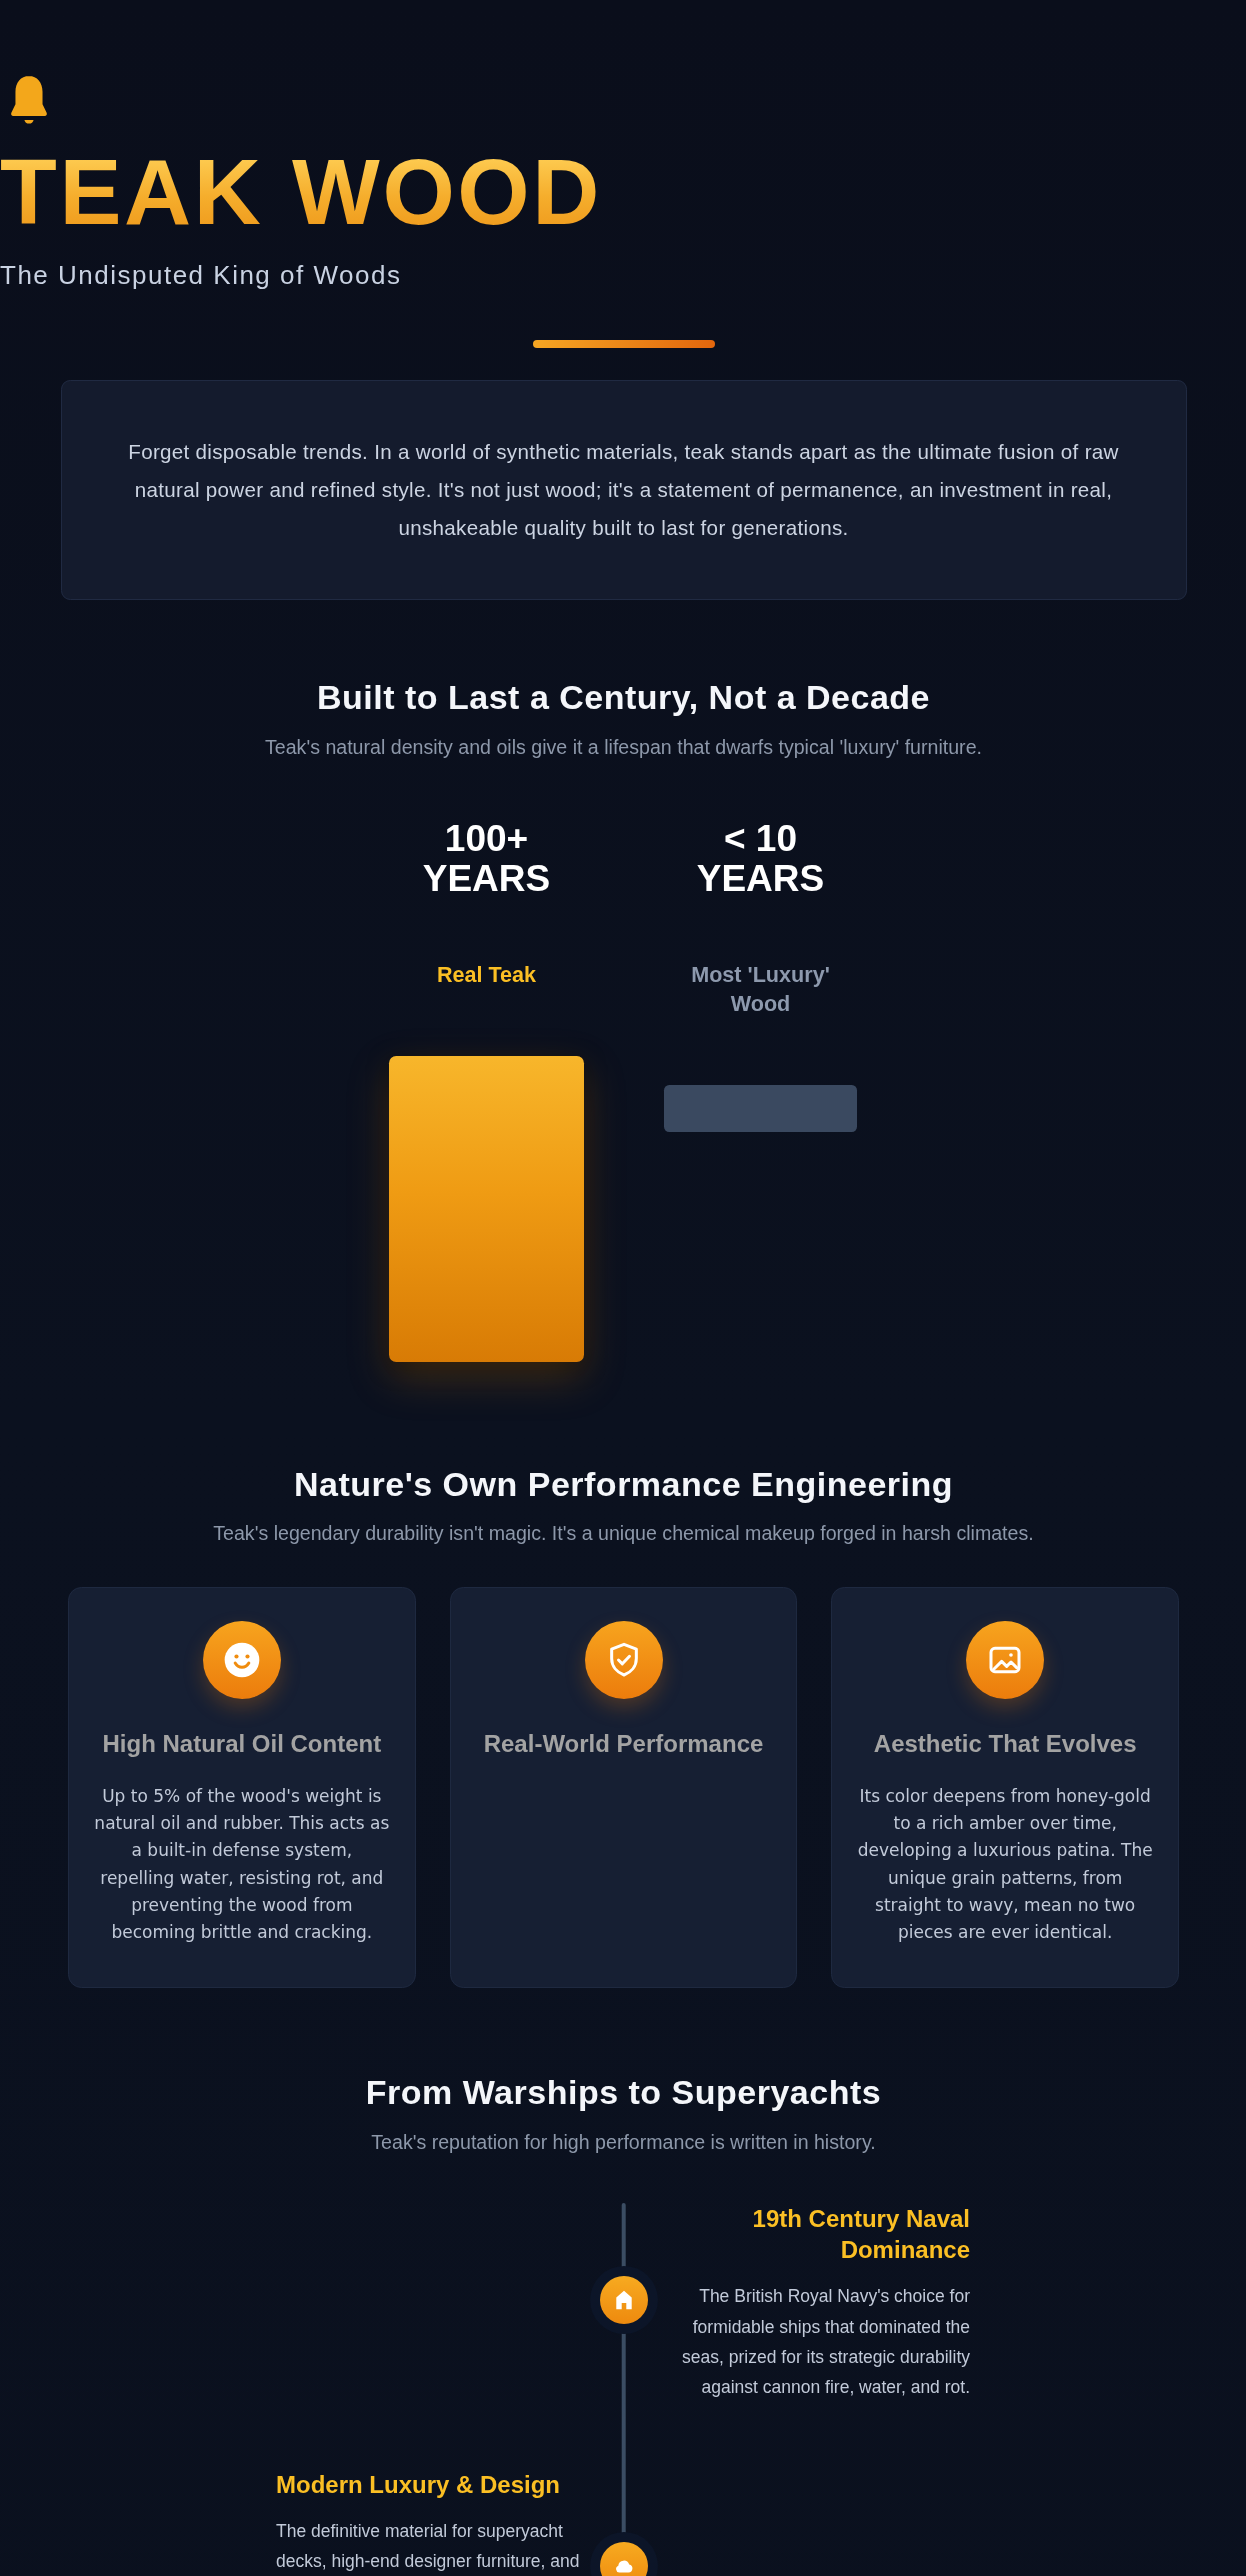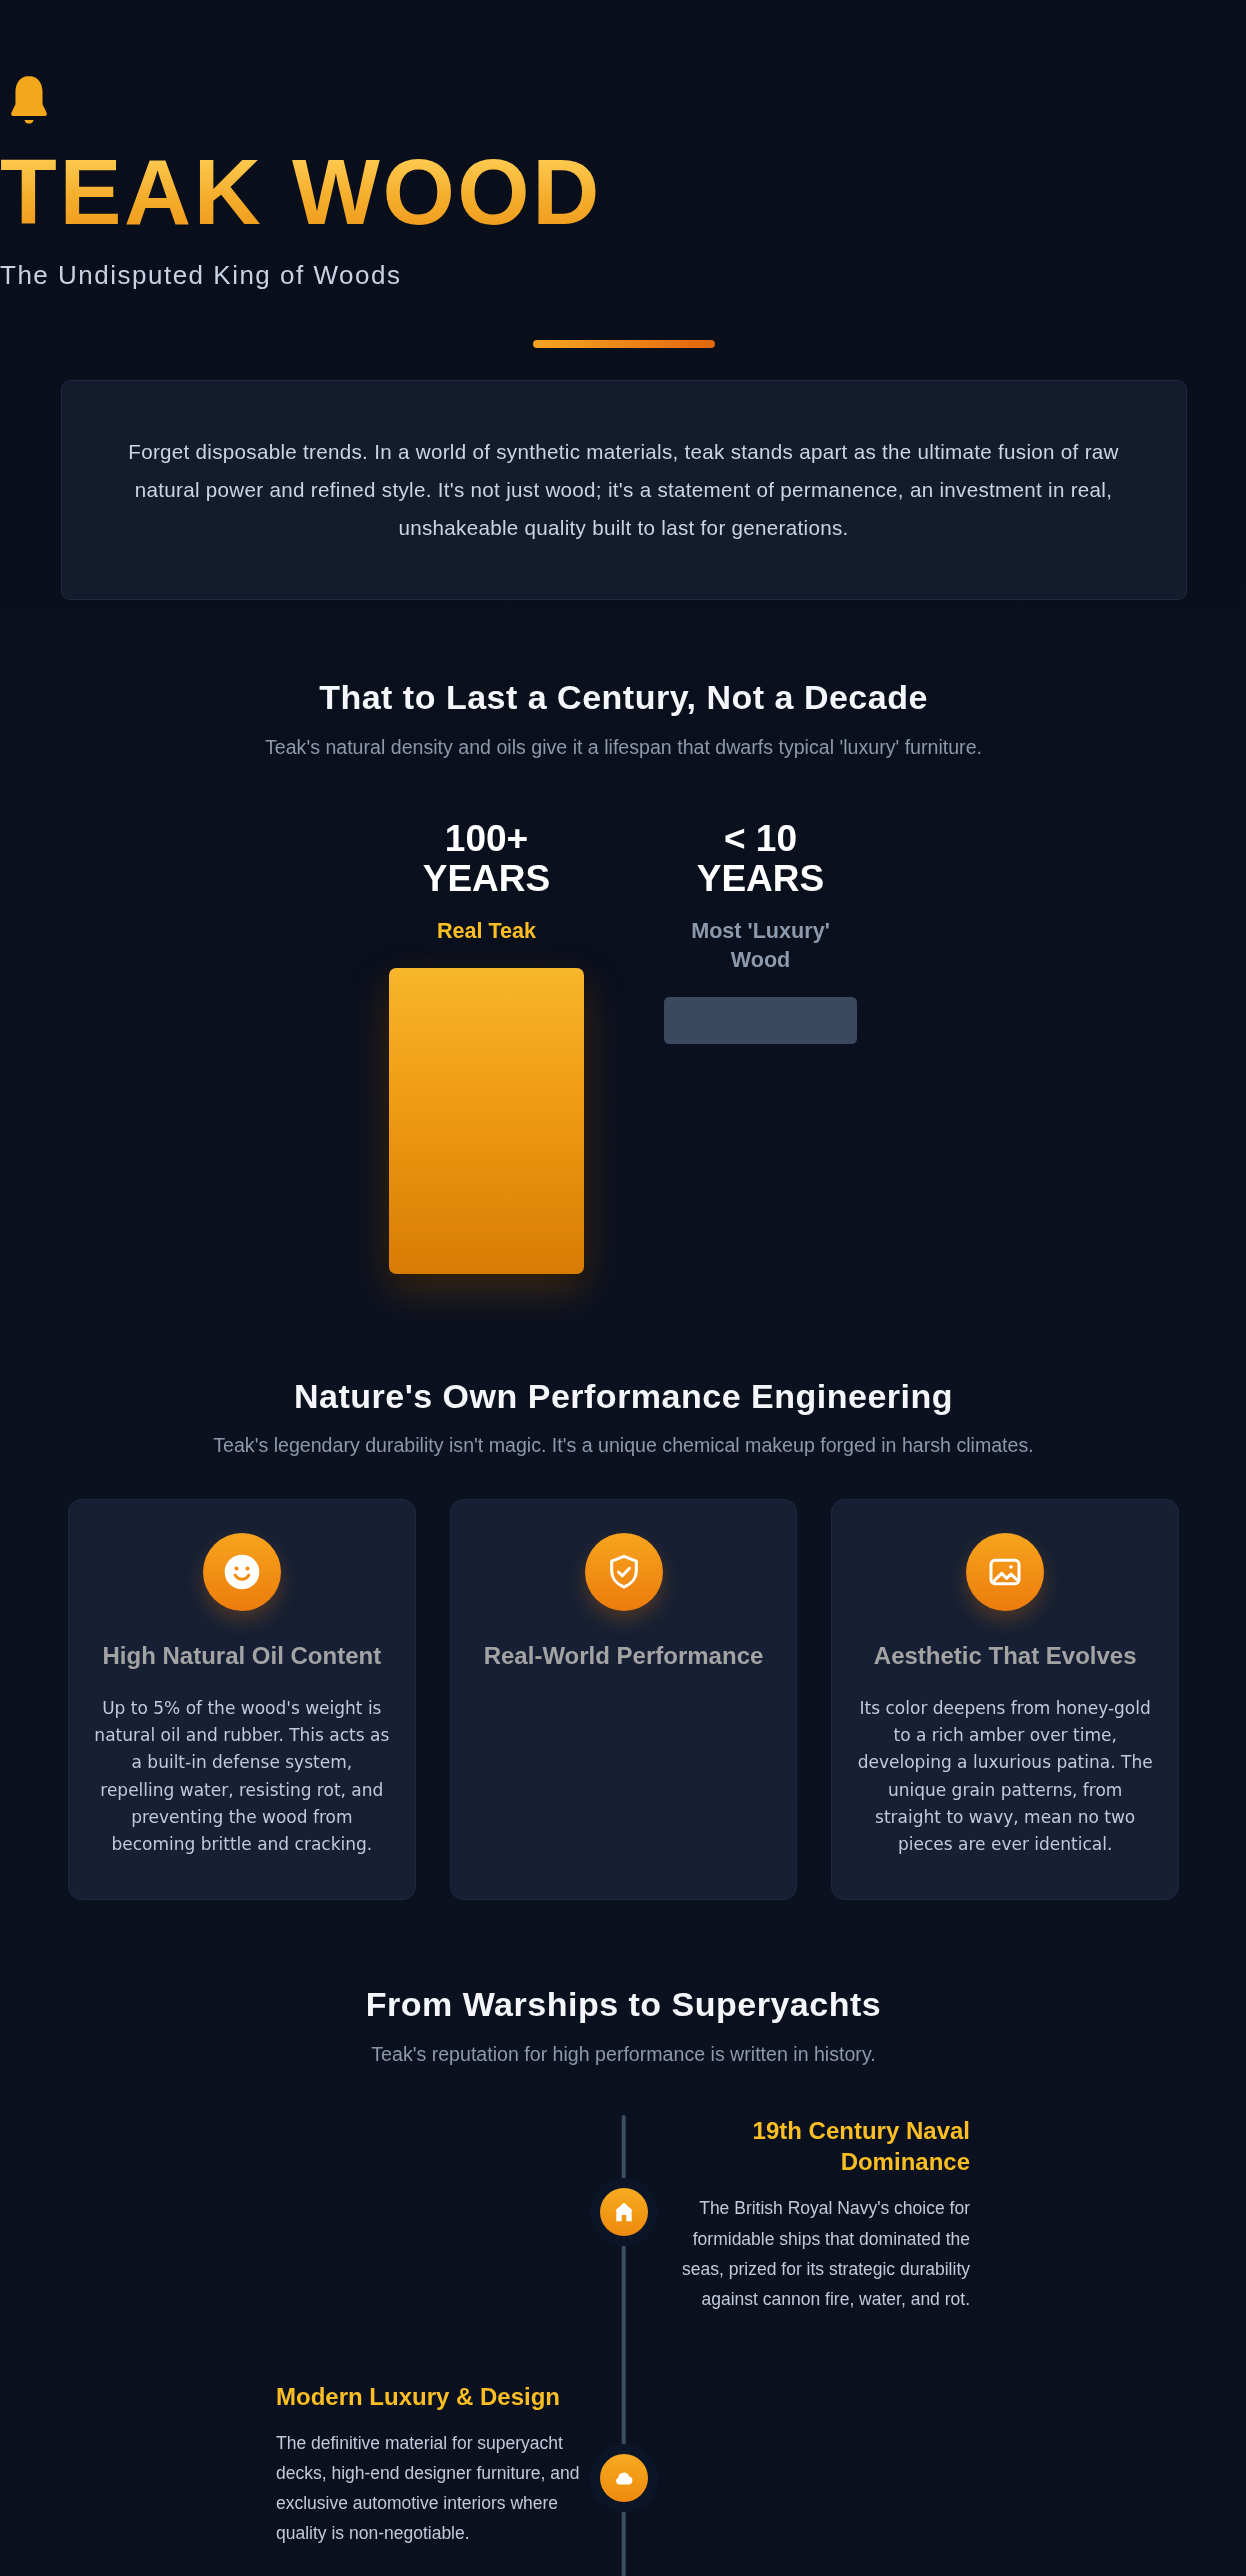--- a/index.html
+++ b/index.html
@@ -49,21 +49,21 @@
     color:#ccd4e2;text-align:center;
   }
   
   .h2{font-size:34px;font-weight:700;letter-spacing:0.5px;color:#f4f6fa;text-align:center;}
   .h2sub{margin-top:18.5px;font-size:19.6px;color:#8d98aa;text-align:center;}
   .mt-lifespan{margin-top:78px;}
   .mt-traits{margin-top:103px;}
   .mt-history{margin-top:85px;}
   
   .chart{margin-top:60px;display:flex;justify-content:center;align-items:flex-start;gap:77px;}
-  .chart-col{width:197px;display:flex;flex-direction:column;align-items:center;}
+  .chart-col{width:197px;display:flex;flex-direction:column;align-items:center;gap:44px;}
   .chart-val{font-size:37px;font-weight:800;line-height:1.1;color:#ffffff;text-align:center;white-space:pre-line;}
   .chart-label{margin-top:15.5px;font-size:21.6px;font-weight:700;color:#fbbf24;text-align:center;line-height:1.35;white-space:pre-line;}
   .chart-label.alt{color:#8d99ad;}
   .bar{margin-top:23px;}
   .bar-teak{
     width:195px;height:306px;border-radius:7.2px;
     background:linear-gradient(180deg,#f7b62b 0%,#ef9b13 45%,#d87b05 100%);
     box-shadow:0 15.5px 41px rgba(216,123,5,.25),0 5.2px 20.6px rgba(0,0,0,.5);
   }
   .bar-other{width:193px;height:47px;border-radius:5.2px;background:#3a4960;}
@@ -126,21 +126,21 @@
     </span>
     <div class="h1">TEAK WOOD</div>
     <div class="tagline">The Undisputed King of Woods</div>
     <div class="rule"></div>
   </div>
 
   <div class="intro">
     <span>Forget disposable trends. In a world of synthetic materials, teak stands apart as the ultimate fusion of raw natural power and refined style. It's not just wood; it's a statement of permanence, an investment in real, unshakeable quality built to last for generations.</span>
   </div>
 
-  <div class="h2 mt-lifespan">That to Last a Century, Not a Decade</div>
+  <div class="h2 mt-lifespan">Built to Last a Century, Not a Decade</div>
   <div class="h2sub">Teak's natural density and oils give it a lifespan that dwarfs typical 'luxury' furniture.</div>
 
   <div class="chart">
     <div class="chart-col">
       <div class="chart-val">100+
 YEARS</div>
       <div class="chart-label">Real Teak</div>
       <div class="bar bar-teak"></div>
     </div>
     <div class="chart-col">

